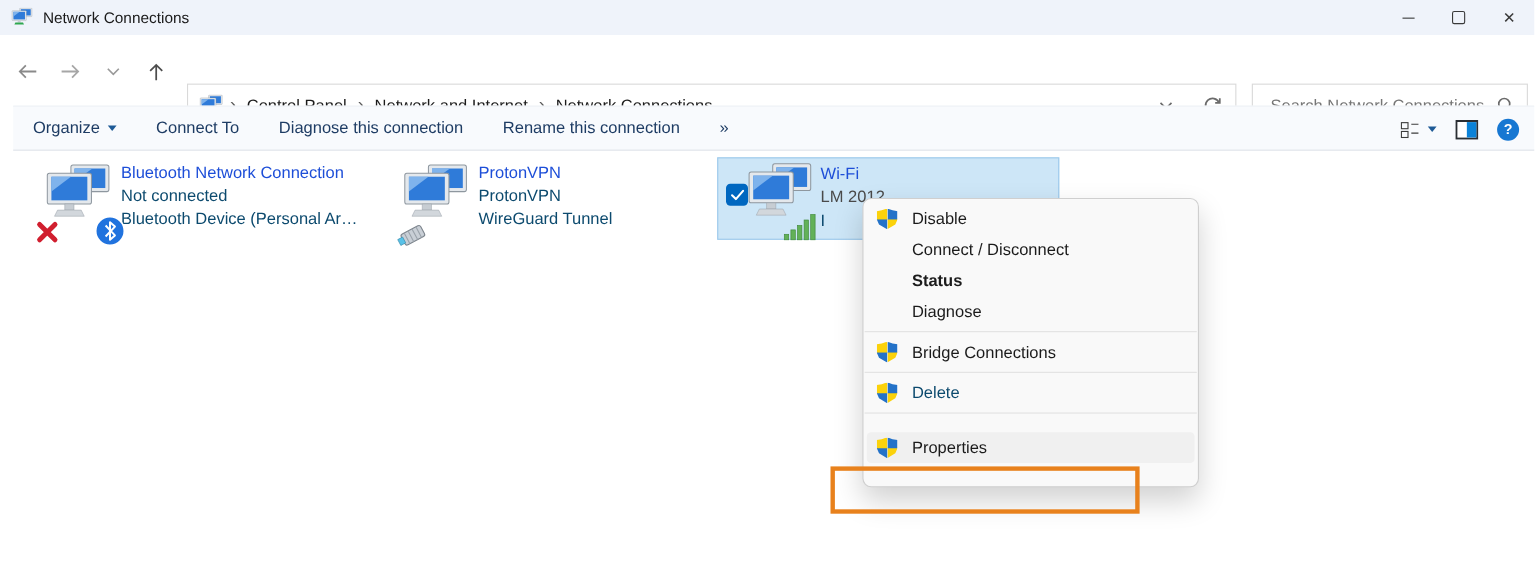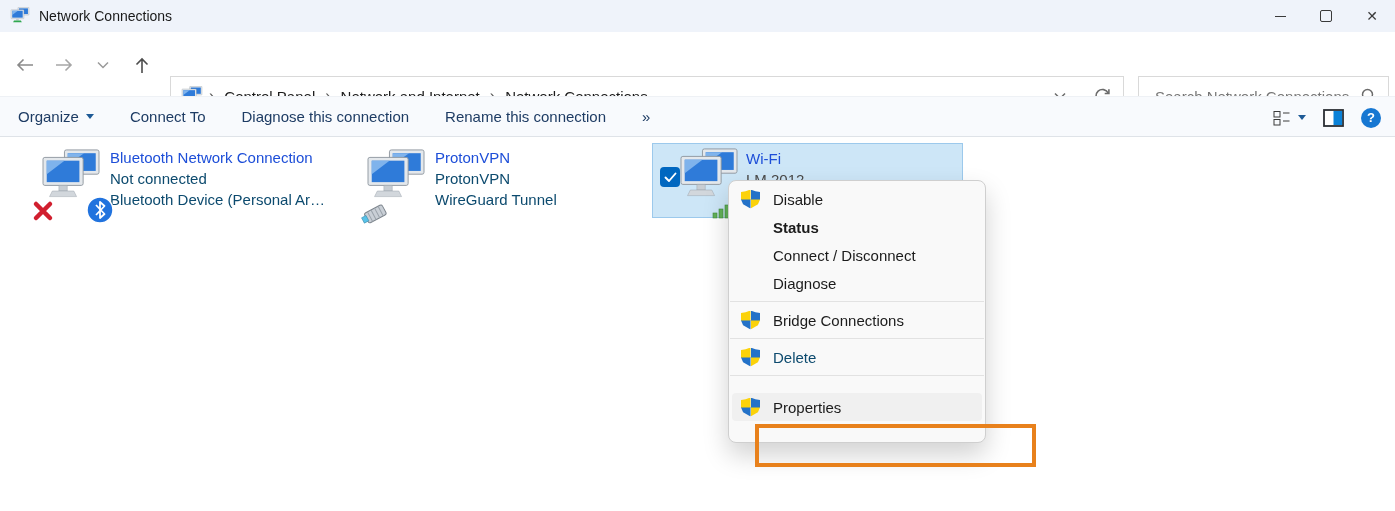--- a/index.html
+++ b/index.html
@@ -30,21 +30,21 @@
   .crumb-sep{padding:0 6px;color:#5a5a5a;font-size:16px;line-height:1;}
   .crumb{font-size:15px;color:#1b1b1b;padding:0 4px;white-space:nowrap;}
   .addr-right{margin-left:auto;display:flex;align-items:center;}
   .addr-ibtn{width:42px;height:38px;display:flex;align-items:center;justify-content:center;}
   .searchbox{position:absolute;left:1138px;top:44px;width:251px;height:40px;border:1px solid #D9D9D9;background:#fff;
     display:flex;align-items:center;box-sizing:border-box;padding:0 10px 0 14px;}
   .searchbox input{flex:1;border:none;outline:none;font-family:inherit;font-size:15px;color:#1b1b1b;background:transparent;min-width:0;}
   .searchbox input::placeholder{color:#767676;opacity:1;}
 
   
-  .cmdbar{position:absolute;left:0;top:96px;right:0;height:41px;background:#F8FAFD;
+  .cmdbar{position:absolute;left:12px;top:96px;right:0;height:41px;background:#F8FAFD;
     border-top:1px solid #EEF1F5;border-bottom:1px solid #DFE3E8;
     display:flex;align-items:center;padding-left:18px;gap:36px;box-sizing:border-box;
     font-size:15px;color:#1E3C64;white-space:nowrap;}
   .cmditem{display:flex;align-items:center;gap:7px;}
   .caret-down{width:0;height:0;border-left:4px solid transparent;border-right:4px solid transparent;border-top:5px solid #1E5A96;}
   .cmd-overflow{font-size:15px;color:#1E3C64;}
   .cmd-right{position:absolute;right:14px;top:0;height:41px;display:flex;align-items:center;gap:17px;}
   .help-circle{width:20px;height:20px;border-radius:50%;background:#1777D2;color:#fff;font-size:13px;font-weight:bold;
     display:flex;align-items:center;justify-content:center;}
 
@@ -58,21 +58,21 @@
   .t2-icon{margin:6px 8px 0 5px;}
   .t3-icon{margin:4px 6px 0 25px;}
   .tile-text{padding-top:4px;font-size:15px;line-height:21px;white-space:nowrap;}
   .t-title{color:#1d4ed8;}
   .t-sub{color:#0c4a6e;}
   .badge{position:absolute;}
   .checkbox{position:absolute;left:7px;top:23px;width:20px;height:20px;border-radius:4px;background:#0067C0;
     display:flex;align-items:center;justify-content:center;}
 
   
-  .menu{position:absolute;left:728px;top:180px;width:258px;background:#F9F9F9;border:1px solid #CFCFCF;
+  .menu{position:absolute;left:784px;top:180px;width:306px;background:#F9F9F9;border:1px solid #CFCFCF;
     border-radius:8px;box-shadow:0 12px 26px rgba(0,0,0,.18);padding:4px 0;z-index:10;box-sizing:border-box;}
   .mi{height:28px;display:flex;align-items:center;padding-left:12px;font-size:15px;color:#1b1b1b;}
   .mi .slot{width:32px;display:flex;align-items:center;}
   .mi.bold .lbl{font-weight:bold;}
   .mi.disabled .lbl{color:#0c4a6e;}
   .mi.hover{background:#F0F0F0;border-radius:4px;margin:17px 3px;padding-left:9px;}
   .msep{height:1px;background:#E2E2E2;margin:4px 1px;}
 
   .shield{width:19px;height:19px;flex:0 0 auto;
     clip-path:polygon(50% 0%,76% 9%,100% 13%,100% 52%,89% 77%,50% 100%,11% 77%,0% 52%,0% 13%,24% 9%);
@@ -310,27 +310,27 @@
   </div>
 </div>
 
 <div class="menu">
   <div class="mi">
     <span class="slot">
         <span class="shield"></span>
       </span>
     <span class="lbl">Disable</span>
   </div>
+  <div class="mi">
+    <span class="slot"></span>
+    <span class="lbl">Connect / Disconnect</span>
+  </div>
   <div class="mi bold">
     <span class="slot"></span>
     <span class="lbl">Status</span>
-  </div>
-  <div class="mi">
-    <span class="slot"></span>
-    <span class="lbl">Connect / Disconnect</span>
   </div>
   <div class="mi">
     <span class="slot"></span>
     <span class="lbl">Diagnose</span>
   </div>
   <div class="msep"></div>
   <div class="mi">
     <span class="slot">
         <span class="shield"></span>
       </span>

